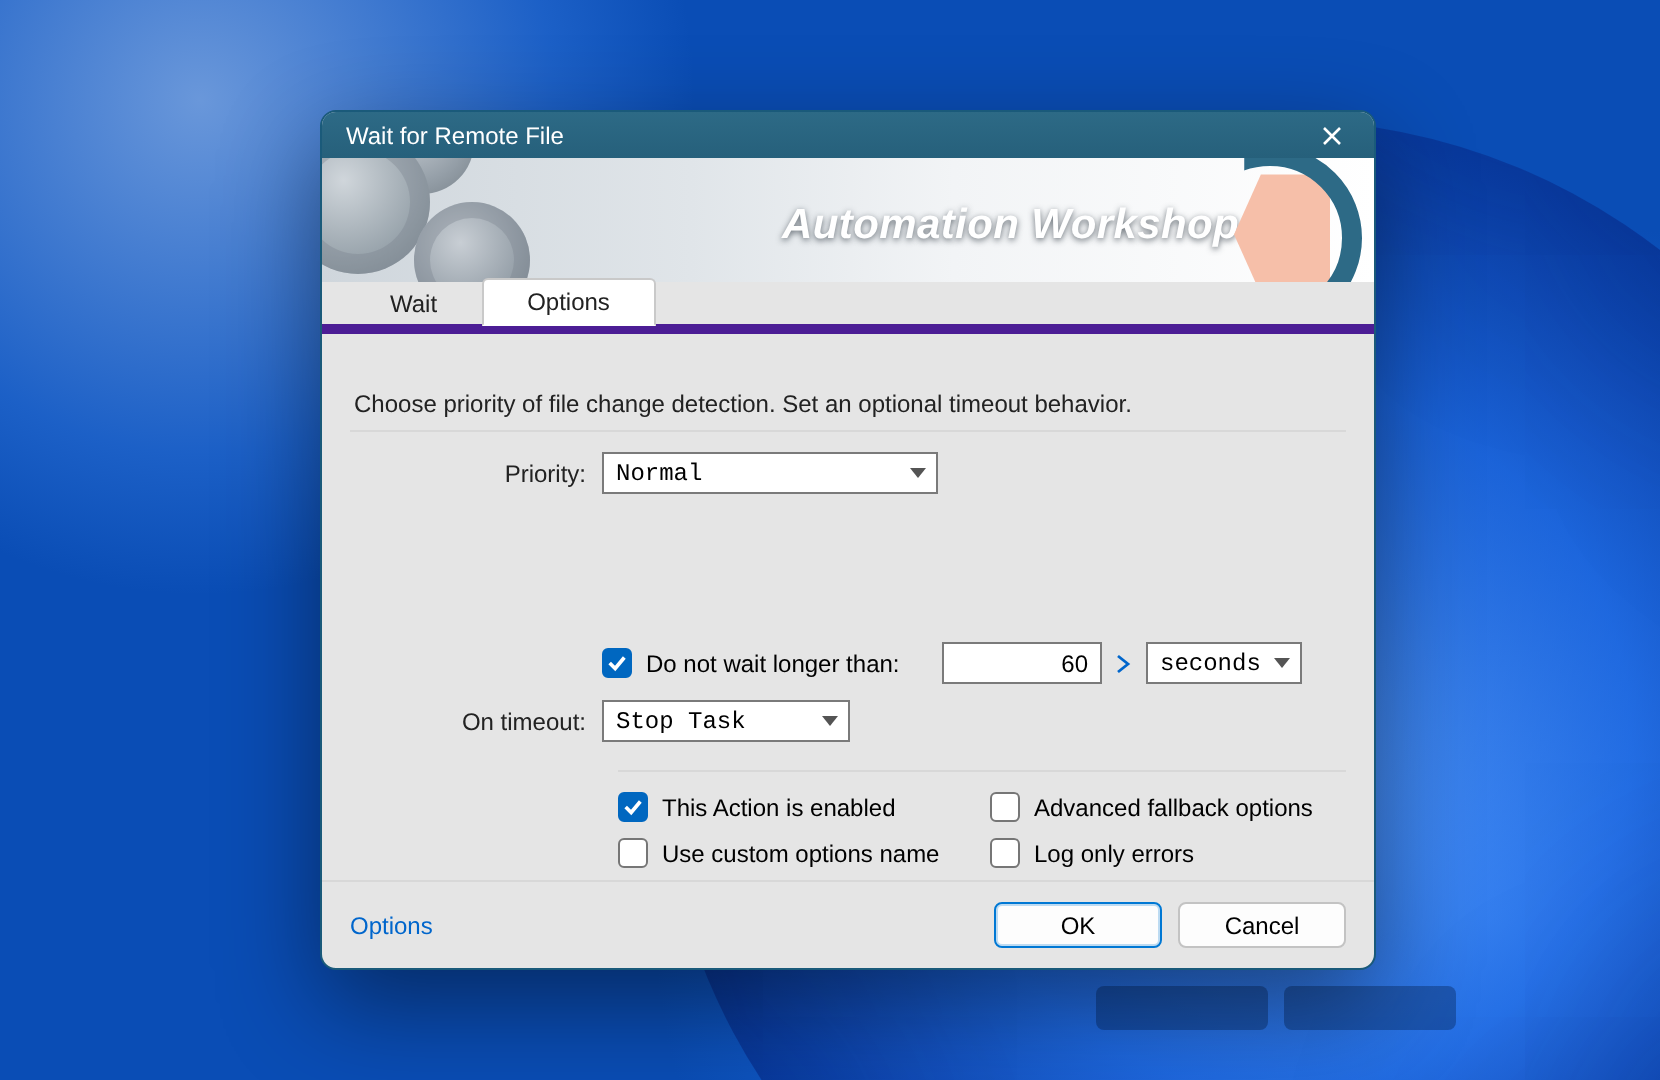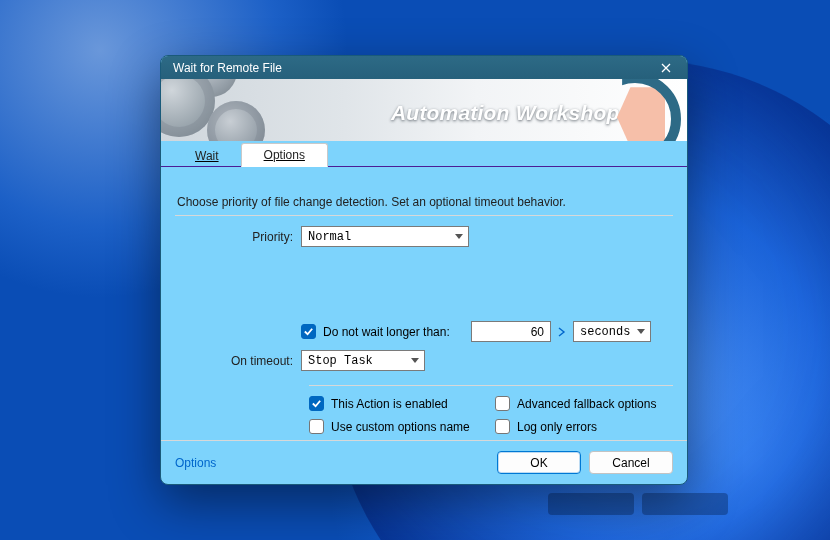--- a/index.html
+++ b/index.html
@@ -24,21 +24,21 @@
   background: radial-gradient(circle, rgba(255,255,255,0.15) 0%, rgba(30,100,220,0.6) 40%, rgba(10,60,160,0.9) 70%);
   box-shadow: inset -40px -40px 120px rgba(0,30,120,0.5);
 }
 .bg::after {
   left:-150px; top:-200px; width:500px; height:500px;
   background: radial-gradient(circle, rgba(200,225,255,0.5) 0%, rgba(70,140,240,0.3) 50%, transparent 70%);
 }
 
 .dialog {
   position: absolute; left: 160px; top: 55px; width: 528px; height: 430px;
-  background: #7dd3fc; border: 1px solid #1a5a7a; border-radius: 8px;
+  background: #e5e5e5; border: 1px solid #1a5a7a; border-radius: 8px;
   box-shadow: 0 18px 50px rgba(0,0,0,0.45);
   display: flex; flex-direction: column; overflow: hidden;
 }
 
 .titlebar {
   height: 30px; background: linear-gradient(#2d6a86, #26607b);
   color: #fff; display: flex; align-items: center; padding: 0 6px 0 12px;
   font-size: 12px;
 }
 .titlebar .title { flex: 1; }
@@ -68,21 +68,21 @@
   text-shadow: 0 1px 3px rgba(40,50,60,0.7); }
 .banner-text .brand { font-size:12px; font-style:italic; font-weight:600; color:#f2f4f6; margin-left:48px; }
 .banner-text .product { font-size:21px; font-weight:700; font-style:italic; letter-spacing:0.2px; }
 .shape-wrap { position:absolute; right:6px; top:-6px; width:92px; height:92px; }
 .ring { position:absolute; inset:0; border-radius:50%; border:10px solid #2d6a86; background:transparent; clip-path: inset(0 0 0 36%);}
 .hex { position:absolute; right:16px; top:14px; width:48px; height:60px;
   background:#f6bfa9;
   clip-path: polygon(0 50%, 28% 0, 100% 0, 100% 100%, 28% 100%);
 }
 
-.tabs { display:flex; align-items:flex-end; padding: 2px 16px 0 12px; height:26px; border-bottom:1px solid #4c1d95;text-decoration:underline;}
+.tabs { display:flex; align-items:flex-end; padding: 2px 16px 0 12px; height:26px; border-bottom:5px solid #4c1d95;}
 .tab {
   padding: 4px 22px; font-size:12px; color:#222; cursor:pointer; position:relative; top:1px;
 }
 .tab.active {
   background:#fff; border:1px solid #c9c9c9; border-bottom:1px solid #fff;
   border-radius:3px 3px 0 0;
 }
 
 .content { flex:1; padding: 8px 14px 6px 14px; display:flex; flex-direction:column;margin-top:20px; }
 .desc { color:#222; margin-bottom:4px; padding:0 2px;}

